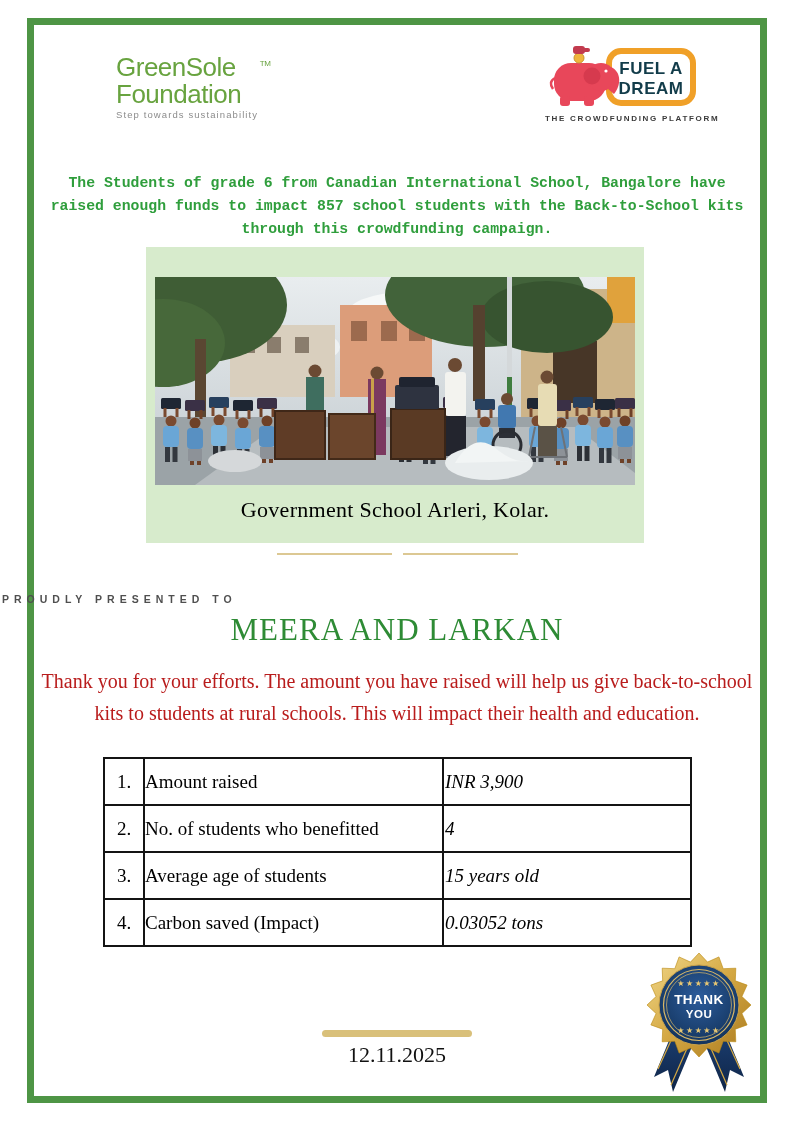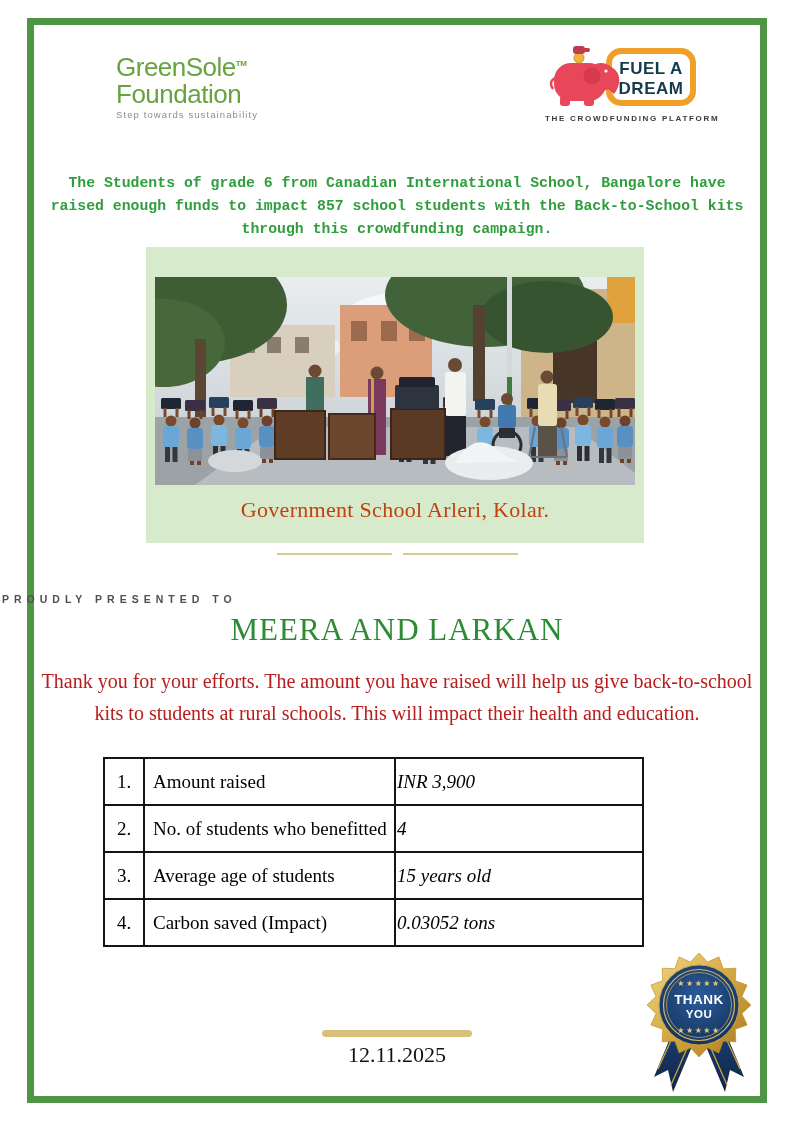--- a/index.html
+++ b/index.html
@@ -10,21 +10,21 @@
   }
   .page-border {
     position:absolute; left:27px; top:18px; right:27px; bottom:20px;
     border:7px solid #4e9545; pointer-events:none;
   }
 
   
   .logo-greensole { position:absolute; left:116px; top:54px; width:160px;
     font-family:"Liberation Sans", sans-serif; color:#68a33f; line-height:1.02; }
   .gs-line1 { font-size:26px; font-weight:500; letter-spacing:-0.5px; }
-  .gs-tm { font-size:8px; vertical-align:super; font-weight:700; }
+  .gs-tm { font-size:8px; vertical-align:super; font-weight:400;margin-left:24px; }
   .gs-line2 { font-size:26px; font-weight:500; letter-spacing:-0.5px; }
   .gs-tagline { font-size:9.5px; color:#8c8c8c; letter-spacing:1.1px; margin-top:3px; font-weight:500; }
 
   .logo-cis { position:absolute; left:345px; top:44px; width:130px;
     font-family:"Liberation Sans", sans-serif; color:#4aa0d8; }
   .cis-name { margin-top:6px; font-size:13.5px; letter-spacing:0.5px; line-height:1.33; font-weight:500; }
 
   .logo-fad { position:absolute; left:533px; top:46px; width:152px;
     font-family:"Liberation Sans", sans-serif;margin-left:12px; }
   .fad-tagline { font-size:8px; color:#3a3a3a; letter-spacing:1.7px; margin-top:2px;
@@ -38,21 +38,21 @@
   }
 
   
   .photo-card {
     position:absolute; left:146px; top:247px; width:498px; height:296px;
     background:#d7ebcc; text-align:center;
   }
   .photo-frame { position:absolute; left:9px; top:30px; width:480px; height:208px; overflow:hidden; }
   .photo-caption {
     position:absolute; left:0; right:0; top:250px;
-    font-size:22px; color:#c2410c; letter-spacing:0.3px;
+    font-size:22px; color:#000000; letter-spacing:0.3px;
   }
 
   
   .heading-row {
     position:absolute; left:0; top:553px; width:100%;
     display:flex; align-items:center; justify-content:center; gap:11px;
   }
   .heading-line { width:115px; height:2px; background:#dcc893; }
   .cert-heading {
     font-size:20.5px; color:#3d3d3d; letter-spacing:1.6px; font-weight:500;
@@ -74,21 +74,21 @@
     font-size:20px; line-height:1.58; color:#b91c1c;
   }
 
   
   .impact-table {
     position:absolute; left:103px; top:757px; border-collapse:collapse;
     font-size:19px; color:#000;
   }
   .impact-table td { border:2px solid #141414; height:47px; vertical-align:middle; }
   .impact-table td.c-num   { width:40px;  text-align:center; }
-  .impact-table td.c-label { width:251px; padding-left:8px; }
+  .impact-table td.c-label { width:299px; }
   .impact-table td.c-value { width:248px; padding-left:1px;font-style:italic; }
 
   
   .gold-bar {
     position:absolute; left:322px; top:1030px; width:150px; height:7px;
     border-radius:4px; background:#d9c07a;
   }
   .date {
     position:absolute; left:0; top:1042px; width:794px; text-align:center;
     font-size:22px; color:#111;

